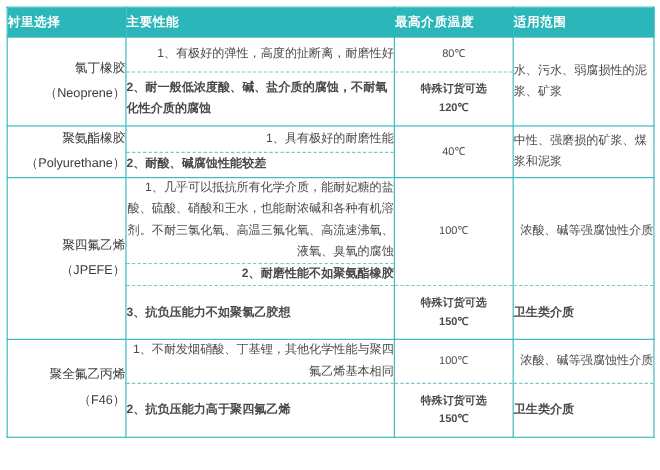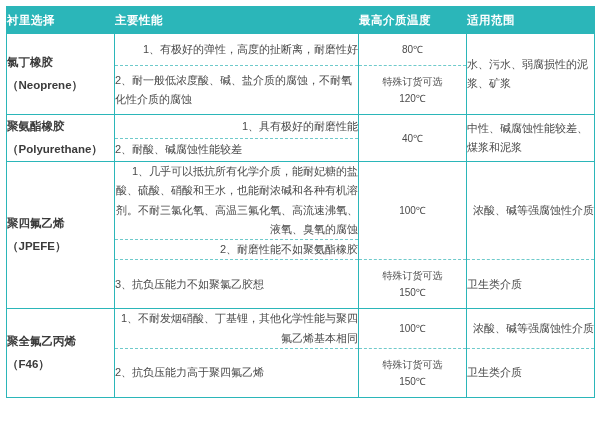--- a/index.html
+++ b/index.html
@@ -49,23 +49,23 @@
   .cell {
     padding: 7px 10px;
     font-size: 11px;
     line-height: 1.75;
   }
   .cell.center {
     text-align: center;
     padding: 7px 6px;
   }
   td.mat {
-    text-align: left;
+    text-align: right;
     font-size: 11.5px;
-    font-weight: bold;
+    font-weight: normal;
     line-height: 2.0;
     color: #3b3b3b;
   }
   td.perf {
     font-size: 11px;
     line-height: 1.75;
     color: #4a4a4a;
   }
   td.temp {
     text-align: center;
@@ -75,21 +75,21 @@
   }
   td.scope {
     font-size: 11px;
     line-height: 1.75;
     color: #4a4a4a;
     padding: 7px 10px;
     margin-left: 22px;
   }
   
   .dash-b { border-bottom: 1px dashed #6fcacb !important; text-align: right; }
-  .dash-t { border-top: 1px dashed #6fcacb !important; }
+  .dash-t { border-top: 1px dashed #6fcacb !important; font-weight: bold; }
 
   .mat-name { display: block; }
   .mat-sub { display: block; }
 
   .nowrapline { white-space: nowrap; }
 </style>
 </head>
 <body>
 
 <div class="sheet">
@@ -127,21 +127,21 @@
         </td>
       </tr>
 
       <tr>
         <td class="mat" rowspan="2">
           <span class="mat-name">聚氨酯橡胶</span>
           <span class="mat-sub">（Polyurethane）</span>
         </td>
         <td class="perf cell dash-b">1、具有极好的耐磨性能</td>
         <td class="temp cell center" rowspan="2">40℃</td>
-        <td class="scope cell" rowspan="2">中性、碱腐蚀性能较差、煤浆和泥浆</td>
+        <td class="scope cell" rowspan="2">中性、强磨损的矿浆、煤浆和泥浆</td>
       </tr>
       <tr>
         <td class="perf cell dash-t">2、耐酸、碱腐蚀性能较差</td>
       </tr>
 
       <tr>
         <td class="mat" rowspan="3">
           <span class="mat-name">聚四氟乙烯</span>
           <span class="mat-sub">（JPEFE）</span>
         </td>

